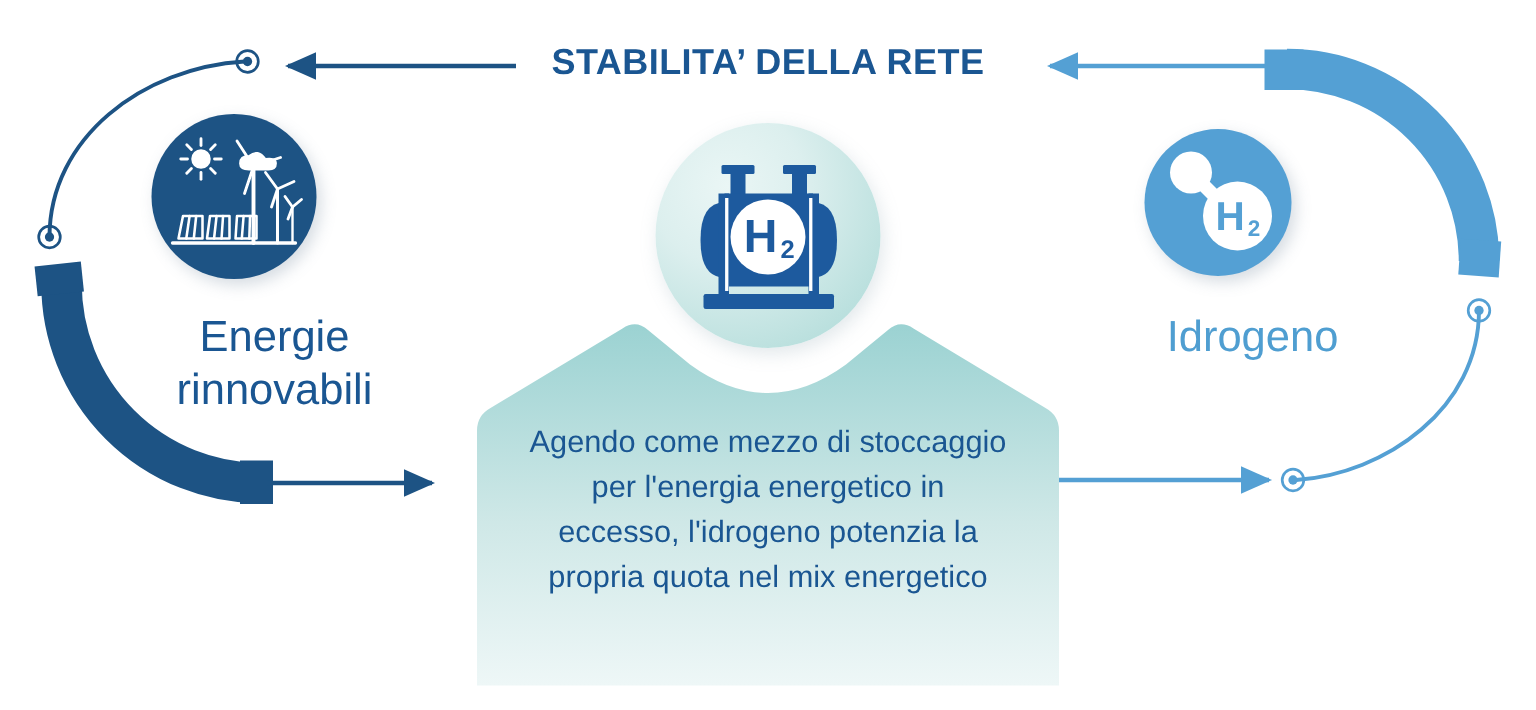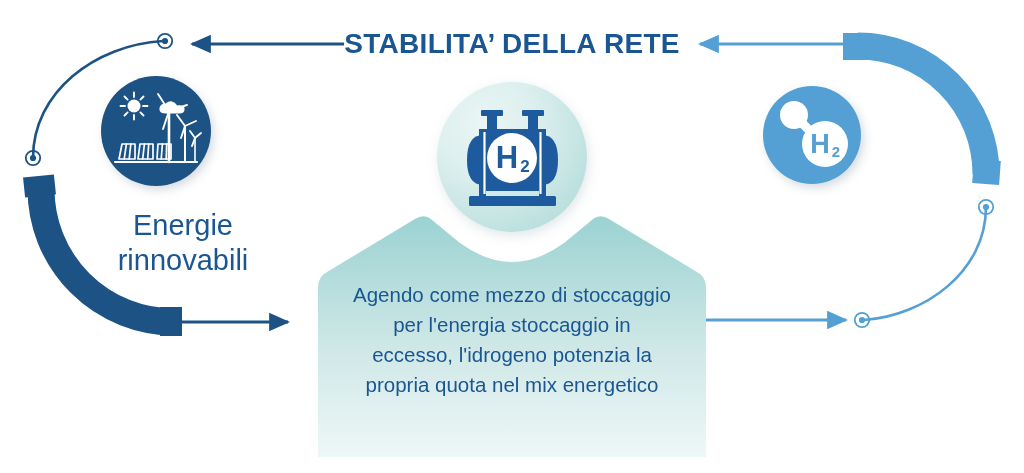--- a/index.html
+++ b/index.html
@@ -24,21 +24,21 @@
     width: 1024px;
     height: 473px;
   }
 
   .title {
     position: absolute;
     left: 312px;
     top: 28px;
     width: 400px;
     text-align: center;
-    font-size: 28px;
+    font-size: 24px;
     font-weight: bold;
     letter-spacing: 0.3px;
     color: #1a5692;
     white-space: nowrap;
   }
 
   .node-label {
     position: absolute;
     text-align: center;
     line-height: 1.22;
@@ -267,21 +267,22 @@
       <line x1="35" y1="33" x2="58" y2="56" stroke="#ffffff" stroke-width="9" stroke-linecap="round"></line>
       <circle cx="31" cy="29" r="14" fill="#ffffff"></circle>
       <circle cx="62" cy="58" r="23" fill="#ffffff"></circle>
       <text x="57" y="67" font-family="'Liberation Sans', sans-serif" font-size="27" font-weight="bold" fill="#54a0d4" text-anchor="middle">H</text>
       <text x="73" y="71" font-family="'Liberation Sans', sans-serif" font-size="15" font-weight="bold" fill="#54a0d4" text-anchor="middle">2</text>
     </svg>
   </div>
 
   <div class="node-label label-left">Energie
 rinnovabili</div>
+  <div class="node-label label-right">Idrogeno</div>
 
   <div class="center-text">
     <span>Agendo come mezzo di stoccaggio</span>
-    <span>per l'energia stoccaggio in</span>
+    <span>per l'energia energetico in</span>
     <span>eccesso, l'idrogeno potenzia la</span>
     <span>propria quota nel mix energetico</span>
   </div>
 
 </div>
 
 </body></html>

